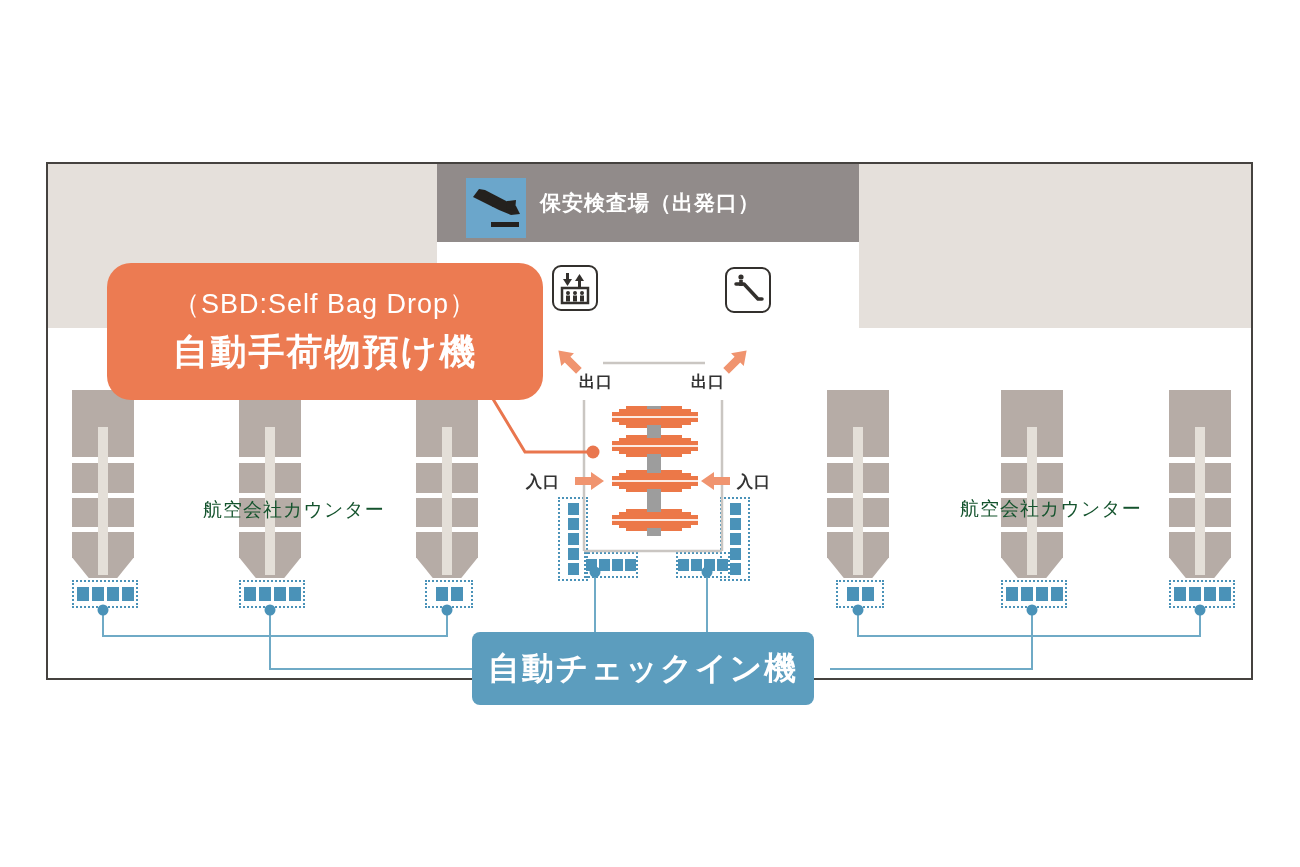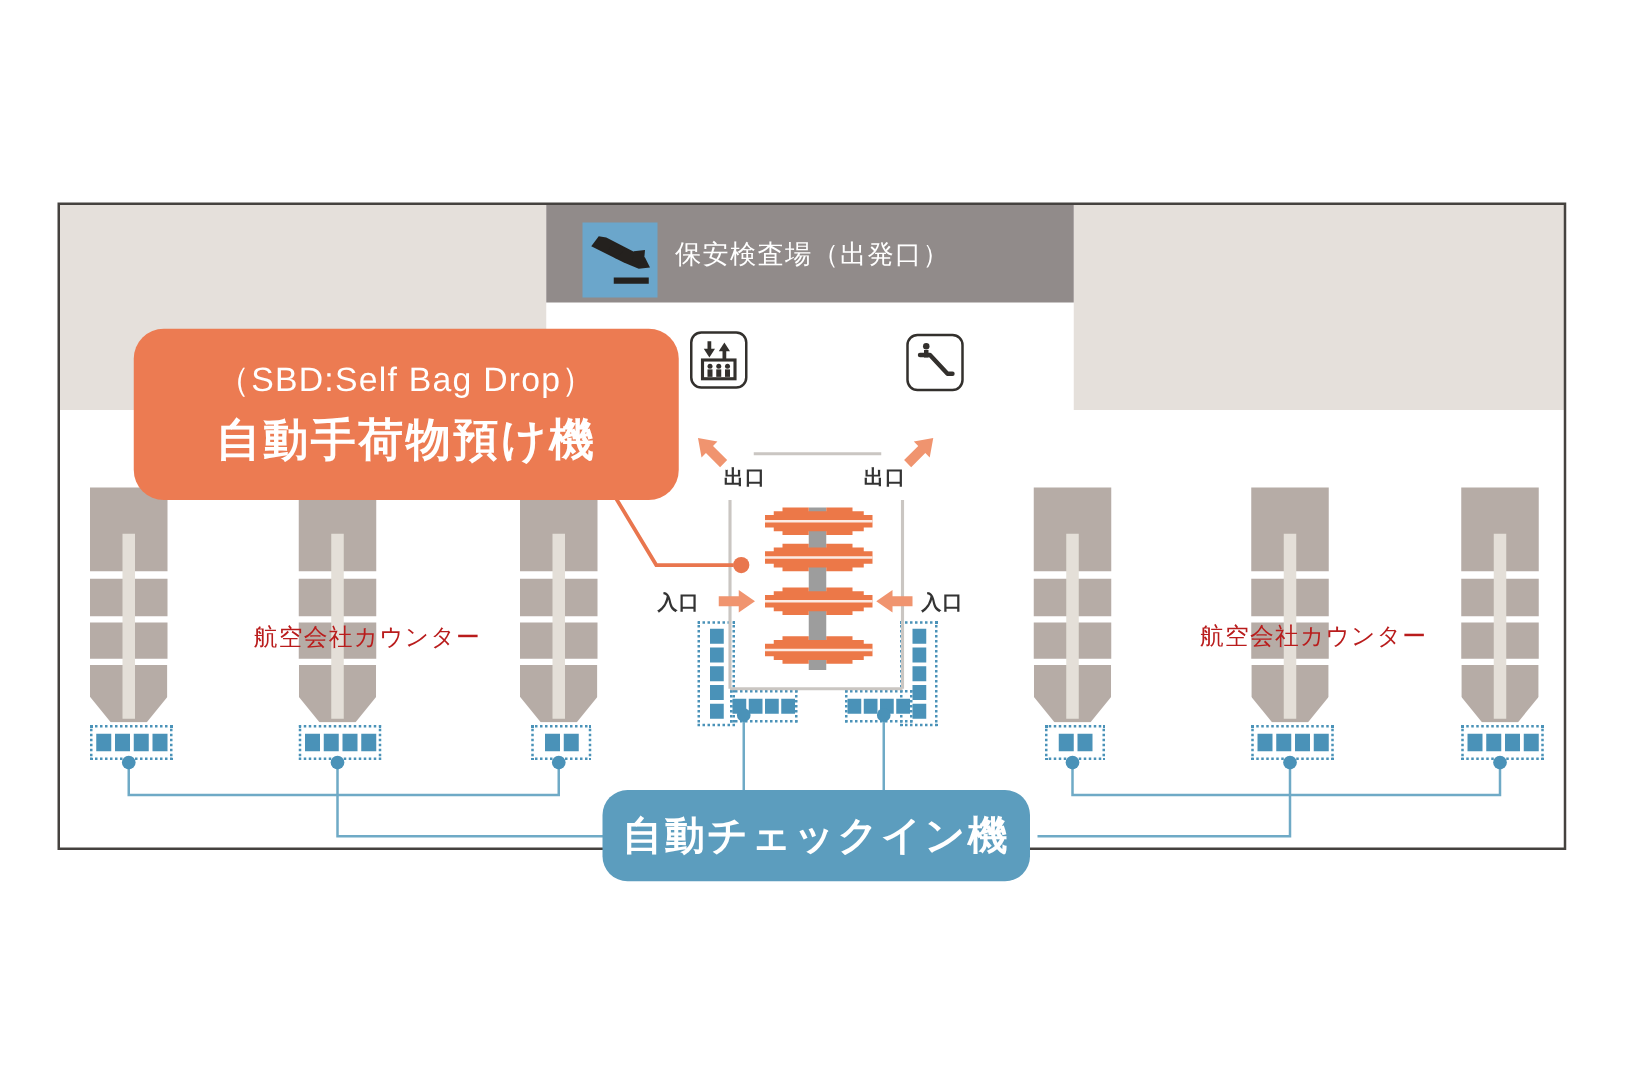--- a/index.html
+++ b/index.html
@@ -8,21 +8,21 @@
   .abs{position:absolute;}
   
   #plan-border{left:46px;top:162px;width:1203px;height:514px;border:2.5px solid #45423f;z-index:4;pointer-events:none;}
   .wall{background:#e5e0db;z-index:1;}
   #wall-left{left:48px;top:164px;width:389px;height:164px;}
   #wall-right{left:859px;top:164px;width:393px;height:164px;}
   
   #security-bar{left:437px;top:164px;width:422px;height:78px;background:#918b8a;z-index:2;}
   #flight-tile{left:466px;top:178px;width:60px;height:60px;background:#6ba6cb;z-index:3;}
   #security-title{left:540px;top:164px;height:78px;display:flex;align-items:center;
-    color:#fff;font-size:21px;font-weight:normal;letter-spacing:1px;z-index:3;}
+    color:#fff;font-size:21px;font-weight:bold;letter-spacing:1px;z-index:3;}
   
   .fac-icon{width:42px;height:42px;border:2.5px solid #33302d;border-radius:9px;background:#fff;z-index:3;}
   #elevator{left:552px;top:265px;}
   #escalator{left:725px;top:267px;}
   
   #sbd-callout{left:107px;top:263px;width:436px;height:137px;background:#ec7b52;border-radius:24px;
     z-index:6;display:flex;flex-direction:column;align-items:center;justify-content:center;gap:6px;color:#fff;}
   #sbd-title{font-size:36px;font-weight:bold;letter-spacing:2px;}
   #sbd-sub{font-size:27px;letter-spacing:1px;}
   
@@ -40,23 +40,23 @@
   .sq-s{width:11px;height:12px;}
   .kcol{width:26px;flex-direction:column;padding:2px 0;}
   
   .mrow-thin{background:#ec7848;height:10px;width:86px;left:612px;z-index:2;}
   .mrow-mid{background:#ec7848;height:16px;width:72px;left:619px;z-index:2;}
   .mblock{background:#ec7848;height:22px;width:21px;z-index:2;}
   .mline{background:rgba(255,255,255,.85);height:2px;width:86px;left:612px;z-index:3;}
   #sbd-column{left:647px;top:406px;width:14px;height:130px;background:#9d9d9d;z-index:2;}
   
   .sign{color:#333;font-size:16px;font-weight:700;letter-spacing:1px;z-index:3;white-space:nowrap;}
-  .counter-label{color:#b91c1c;font-size:19px;letter-spacing:1px;z-index:3;white-space:nowrap;}
-  
-  #checkin-box{left:482px;top:632px;width:342px;height:73px;background:#5c9dbe;border-radius:20px;z-index:6;
+  .counter-label{color:#14532d;font-size:19px;letter-spacing:1px;z-index:3;white-space:nowrap;}
+  
+  #checkin-box{left:472px;top:632px;width:342px;height:73px;background:#5c9dbe;border-radius:8px;z-index:6;
     display:flex;align-items:center;justify-content:center;color:#fff;font-size:32px;font-weight:bold;letter-spacing:2px;}
   #lines-svg{left:0;top:0;z-index:5;pointer-events:none;}
 </style>
 </head>
 <body>
 
 <div id="canvas">
 
   <div class="abs wall" id="wall-left"></div>
   <div class="abs wall" id="wall-right"></div>

